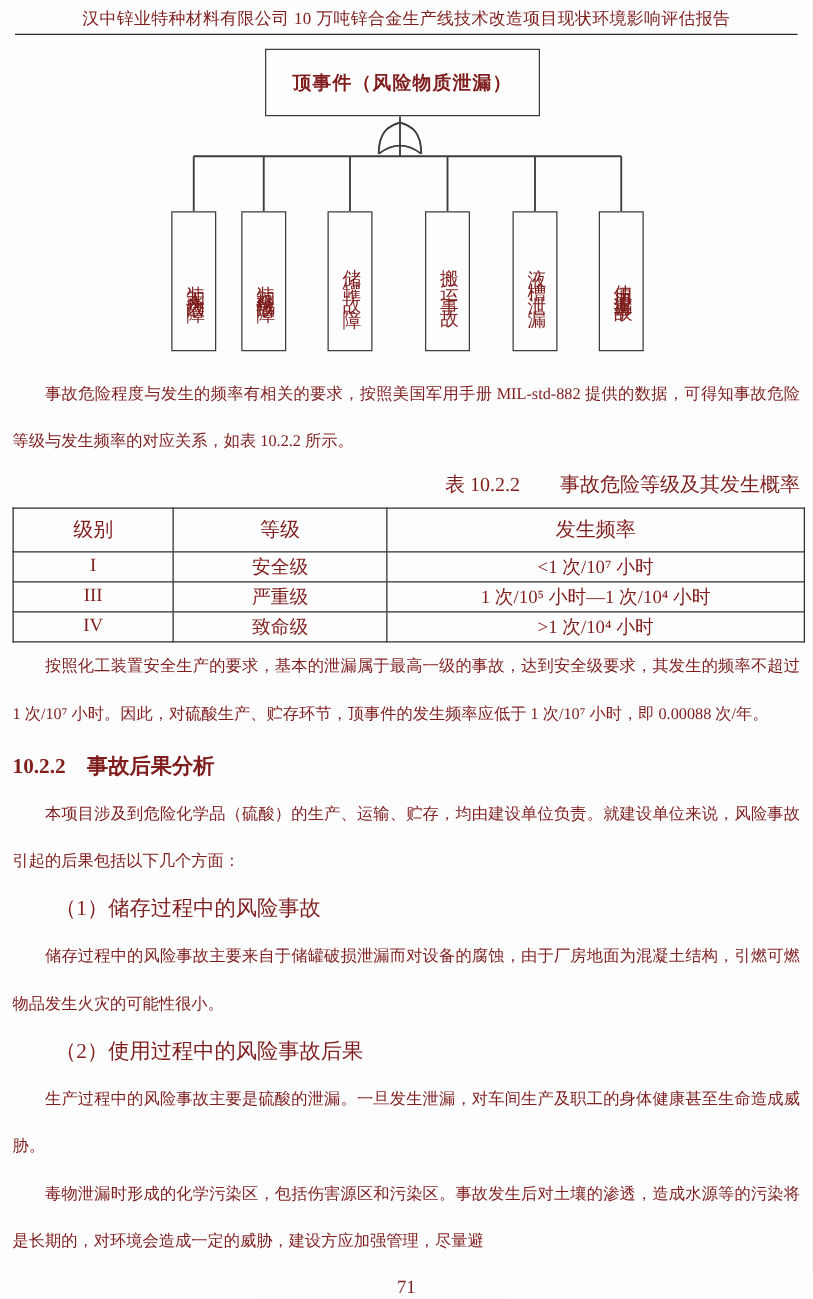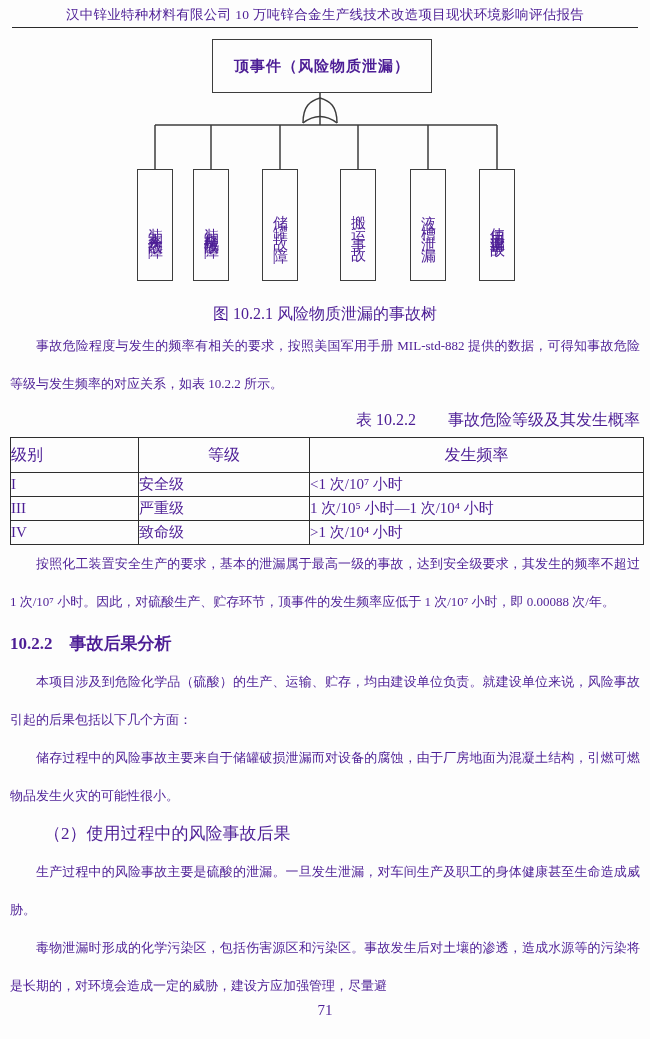--- a/index.html
+++ b/index.html
@@ -1,21 +1,21 @@
 <!DOCTYPE html>
 <html><head>
 <meta charset="utf-8">
 <style>
   html,body { margin:0; padding:0; background:#e8e8e8; }
   .page {
     position:relative;
     width:650px; height:1039px;
     margin:0 auto;
     background:#fdfdfd;
-    color:#4c1d95;
+    color:#7f1d1d;
     font-family:"Liberation Serif","DejaVu Serif",serif;
     overflow:hidden;
     box-sizing:border-box;
   }
   
   .doc-header {
     margin:0 12px;
     padding:6px 0 3px 0;
     border-bottom:1.6px solid #2a2a2a;
     text-align:center;
@@ -53,37 +53,37 @@
     font-size:13px; line-height:38px;
     text-indent:2em; text-align:justify;
     margin:0;
   }
   .table-title { text-align:right; font-size:16px; line-height:30px; margin:2px 0 2px 0; }
   table.risk {
     width:630px; border-collapse:collapse; table-layout:fixed;
     font-size:15px;
   }
   table.risk th, table.risk td {
-    border:1.5px solid #2e2e2e; padding:0;
+    border:1.5px solid #2e2e2e; text-align:center; padding:0;
   }
   table.risk th { font-weight:normal; font-size:16px; height:34px; }
   th.col-level { text-align:left; padding-left:20px; font-weight:bold; width:127px; }
   th.col-grade { width:170px; }
   th.col-freq  { width:333px; }
   table.risk td { height:23px; }
   tr.row-critical td { height:32px; }
   td.freq-bold { font-weight:bold; text-align:left; padding-left:8px; }
   .section-heading {
     font-size:17px; font-weight:bold; line-height:38px;
     margin:4px 0 0 0;
   }
   .section-heading .sec-num { margin-right:1em; }
   .list-line { text-indent:2em; font-size:17px; line-height:38px; }
   .page-footer {
-    position:absolute; bottom:20px; left:0; width:100%;
+    position:absolute; bottom:0; left:0; width:100%;
     text-align:center; font-size:15px;
   }
 </style>
 </head>
 <body>
 
 <div class="page">
 
   <div class="doc-header">汉中锌业特种材料有限公司 10 万吨锌合金生产线技术改造项目现状环境影响评估报告</div>
 
@@ -124,21 +124,20 @@
         <span>搬运事故</span>
       </div>
     <div class="event-box eb5 wide">
         <span>液槽泄漏</span>
       </div>
     <div class="event-box eb6">
         <span>使用泄漏事故</span>
       </div>
   </div>
 
-  <div class="figure-caption">图 10.2.1 风险物质泄漏的事故树</div>
 
   <div class="content">
 
     <p class="para">事故危险程度与发生的频率有相关的要求，按照美国军用手册 MIL-std-882 提供的数据，可得知事故危险等级与发生频率的对应关系，如表 10.2.2 所示。</p>
 
     <div class="table-title">表 10.2.2　　事故危险等级及其发生概率</div>
 
     <table class="risk">
       <thead>
         <tr>
@@ -166,20 +165,21 @@
       </tbody>
     </table>
 
     <p class="para">按照化工装置安全生产的要求，基本的泄漏属于最高一级的事故，达到安全级要求，其发生的频率不超过 1 次/10⁷ 小时。因此，对硫酸生产、贮存环节，顶事件的发生频率应低于 1 次/10⁷ 小时，即 0.00088 次/年。</p>
 
     <div class="section-heading">
       <span class="sec-num">10.2.2</span><span>事故后果分析</span>
     </div>
 
     <p class="para">本项目涉及到危险化学品（硫酸）的生产、运输、贮存，均由建设单位负责。就建设单位来说，风险事故引起的后果包括以下几个方面：</p>
+    <div class="list-line">（1）储存过程中的风险事故</div>
     <p class="para">储存过程中的风险事故主要来自于储罐破损泄漏而对设备的腐蚀，由于厂房地面为混凝土结构，引燃可燃物品发生火灾的可能性很小。</p>
     <div class="list-line">（2）使用过程中的风险事故后果</div>
     <p class="para">生产过程中的风险事故主要是硫酸的泄漏。一旦发生泄漏，对车间生产及职工的身体健康甚至生命造成威胁。</p>
     <p class="para">毒物泄漏时形成的化学污染区，包括伤害源区和污染区。事故发生后对土壤的渗透，造成水源等的污染将是长期的，对环境会造成一定的威胁，建设方应加强管理，尽量避</p>
 
   </div>
 
   <div class="page-footer">71</div>
 
 </div>

